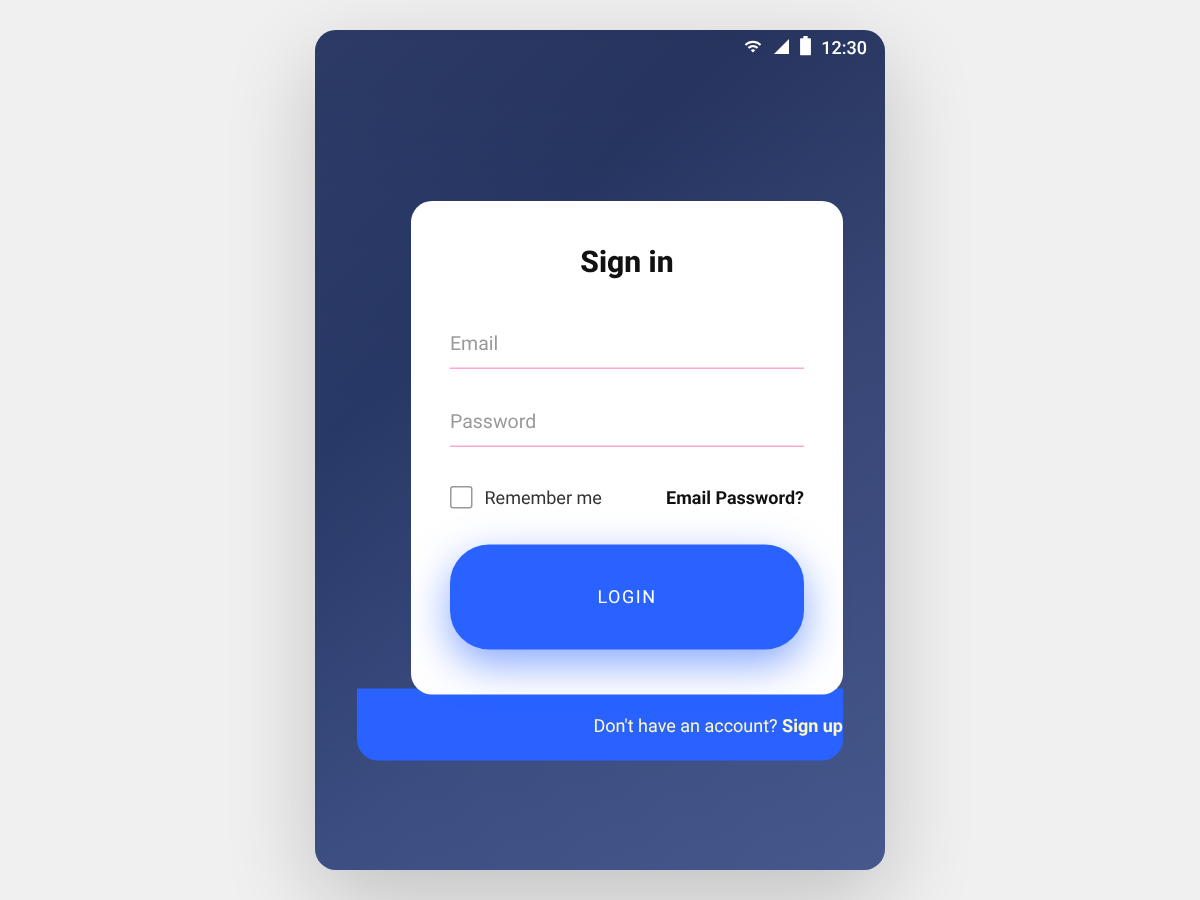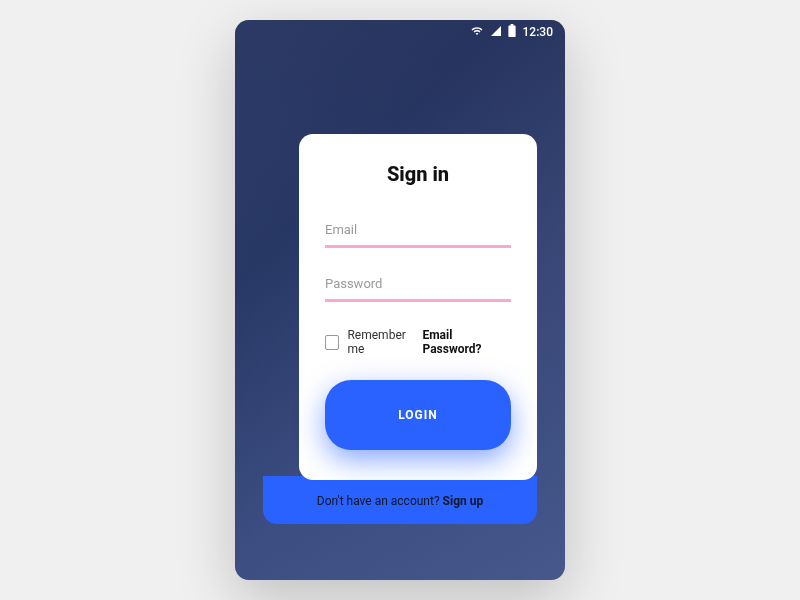--- a/index.html
+++ b/index.html
@@ -12,21 +12,21 @@
     body {
       width: 800px;
       height: 600px;
       background: #f0f0f0;
       display: flex;
       align-items: center;
       justify-content: center;
     }
 
     .phone-frame {
-      width: 330px;
+      width: 380px;
       height: 560px;
       background: linear-gradient(135deg, #3a4d7a 0%, #2d3f6b 30%, #4a5a8a 60%, #5a6a9a 100%);
       border-radius: 14px;
       box-shadow: 0 20px 60px rgba(0,0,0,0.2);
       position: relative;
       overflow: hidden;
     }
 
     .phone-bg-overlay {
       position: absolute;
@@ -81,21 +81,21 @@
       text-align: center;
       font-size: 20px;
       font-weight: 800;
       color: #111;
       margin-bottom: 28px;
     }
 
     .input-field {
       width: 100%;
       border: none;
-      border-bottom: 3px solid #f9a8d4;
+      border-bottom: 1px solid #f9a8d4;
       padding: 8px 0;
       font-size: 13px;
       color: #333;
       outline: none;
       margin-bottom: 20px;
     }
 
     .input-field::placeholder {
       color: #9a9a9a;
     }
@@ -135,34 +135,34 @@
     }
 
     .login-btn {
       width: 100%;
       padding: 28px 0;
       background: #2962ff;
       color: white;
       border: none;
       border-radius: 26px;
       font-size: 12px;
-      font-weight: 700;
+      font-weight: 400;
       letter-spacing: 1px;
       cursor: pointer;
       box-shadow: 0 10px 28px rgba(41, 98, 255, 0.55);
     }
 
     .signup-bar {
       background: #2962ff;
       border-radius: 0 0 14px 14px;
       margin-top: -4px;
       padding: 18px 0 16px;
-      text-align: center;
-      font-size: 12px;
-      color: #0f172a;
+      text-align: right;
+      font-size: 12px;
+      color: #fef9c3;
     }
 
     .signup-link {
       font-weight: 700;
       cursor: pointer;
     }
   </style>
 </head>
 <body>
 

